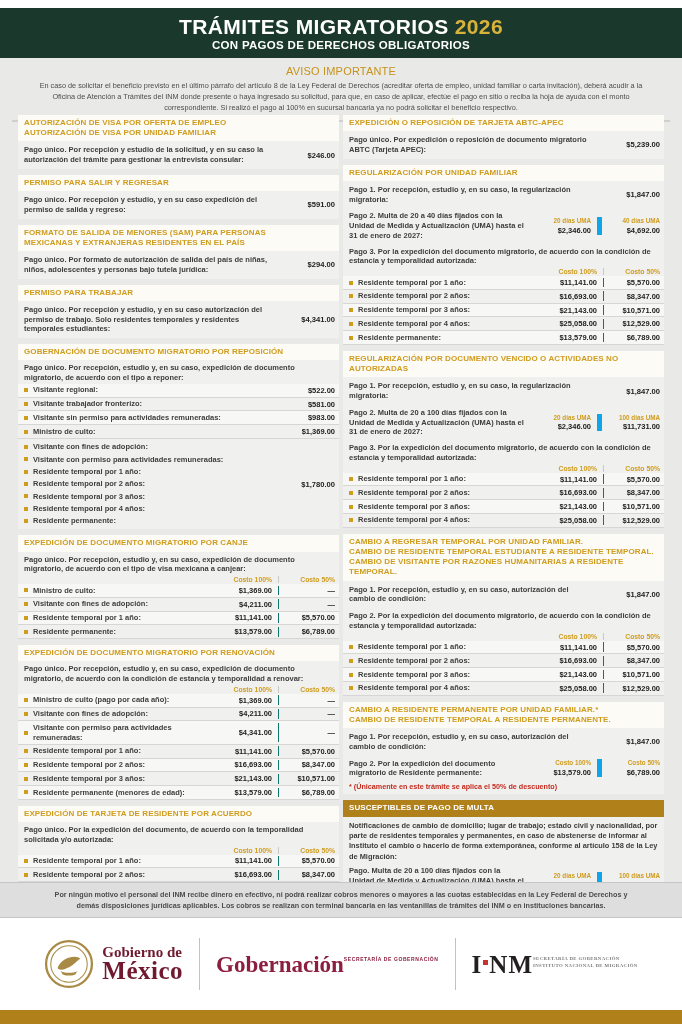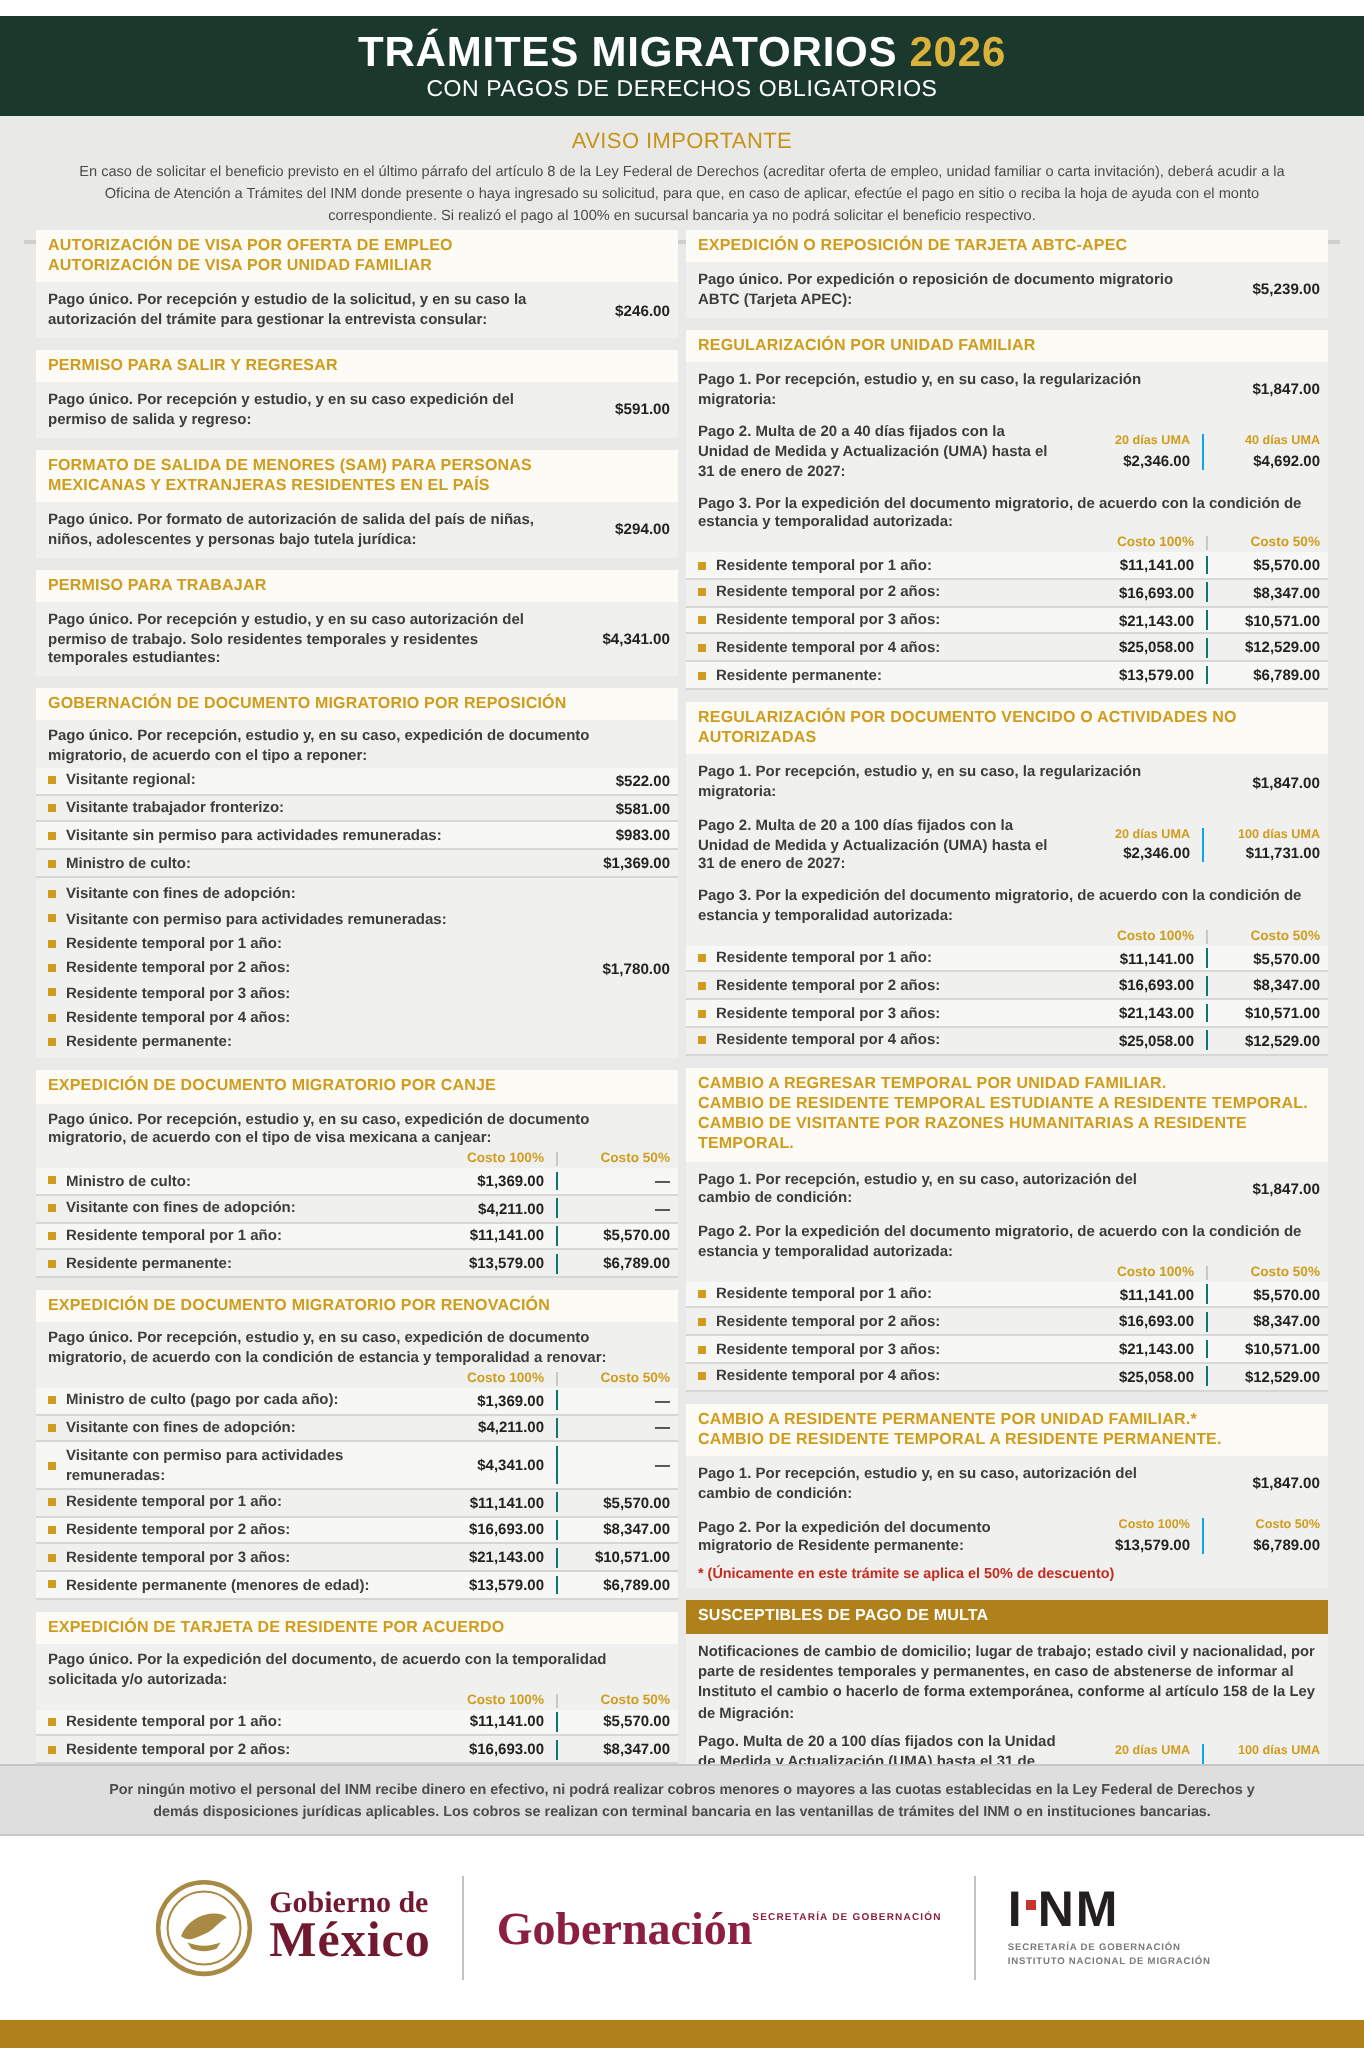--- a/index.html
+++ b/index.html
@@ -4,21 +4,21 @@
 <style>
   html,body{margin:0;padding:0;background:#fff;}
   .page{position:relative;width:682px;height:1024px;background:#e9e9e7;overflow:hidden;
         font-family:"Liberation Sans",sans-serif;-webkit-font-smoothing:antialiased;}
   
   .top-strip{height:8px;background:#fff;}
   .green-band{height:50px;background:#1a382c;display:flex;flex-direction:column;
               align-items:center;justify-content:center;}
   .title-line{font-size:21px;font-weight:bold;color:#fff;letter-spacing:.4px;line-height:1.1;}
   .title-year{color:#d9b23c;margin-left:6px;}
-  .subtitle-line{font-size:11.5px;font-weight:normal;color:#fff;letter-spacing:.3px;margin-top:1px;}
+  .subtitle-line{font-size:11.5px;font-weight:bold;color:#fff;letter-spacing:.3px;margin-top:1px;}
   
   .aviso{padding:5px 26px 0;text-align:center;}
   .aviso-title{color:#c6931b;font-weight:normal;font-size:11px;letter-spacing:.2px;margin:2px 0 2px;}
   .aviso-text{font-size:7.3px;font-weight:normal;color:#4c4c4c;line-height:1.5;margin:4px;text-align:center;}
   .aviso-divider{border-bottom:2px solid #cfcfcd;margin:6px 12px 0;}
   
   .columns-wrap{position:absolute;top:111px;left:0;right:0;bottom:112px;overflow:hidden;
                 padding:4px 18px 0;display:flex;gap:4px;box-sizing:border-box;}
   .col{flex:1;min-width:0;}
   .section{margin-bottom:6px;background:#f0f0ee;}
@@ -43,39 +43,39 @@
       align-items:center;justify-content:flex-end;}
   .group{display:flex;align-items:center;padding:2px 4px 2px 0;}
   .group .glist{flex:1;min-width:0;}
   .grow{display:flex;align-items:center;padding:1.3px 0 1.3px 6px;}
   .group .amt{width:60px;text-align:right;font-size:7.6px;font-weight:bold;color:#222;flex:none;}
   .colsblk{display:flex;align-items:center;padding:3px 4px 3px 6px;}
   .colsblk .txt{flex:1;font-size:7.5px;font-weight:bold;color:#3d3d3d;line-height:1.3;padding-right:6px;min-width:0;}
   .ccol{width:60px;text-align:right;flex:none;}
   .ccol .h{color:#cf9c1e;font-size:6.3px;font-weight:bold;line-height:1.25;}
   .ccol .v{font-size:7.5px;font-weight:bold;color:#222;margin-top:1px;}
-  .ccol + .ccol{border-left:1px solid #0ea5e9;margin-left:6px;width:58px;}
+  .ccol + .ccol{border-left:5px solid #0ea5e9;margin-left:6px;width:58px;}
   .note{color:#c42b1f;font-size:7.2px;font-weight:bold;padding:1px 6px 3px;line-height:1.3;}
   .para{font-size:7.4px;font-weight:bold;color:#3d3d3d;line-height:1.4;padding:4px 6px 1px;}
   
   .foot-note{position:absolute;left:0;right:0;bottom:106px;background:#dedede;
              border-top:1px solid #c6c6c6;border-bottom:1px solid #c6c6c6;
              padding:6px 44px;box-sizing:border-box;text-align:center;
              font-size:7.2px;font-weight:bold;color:#4c4c4c;line-height:1.55;}
   .logos{position:absolute;left:0;right:0;bottom:14px;height:92px;background:#fff;
          display:flex;align-items:center;justify-content:center;gap:16px;}
   .logo-sep{width:1px;height:52px;background:#c3c3c3;}
   .gob-mx{display:flex;align-items:center;gap:8px;}
   .gob-mx-text{font-family:"Liberation Serif",serif;color:#70192f;line-height:.95;}
   .gob-mx-l1{font-size:15px;font-weight:bold;}
   .gob-mx-l2{font-size:25px;font-weight:bold;letter-spacing:.5px;}
   .segob{display:flex;flex-direction:row;justify-content:space-between;}
   .segob-word{font-family:"Liberation Serif",serif;font-size:23px;font-weight:bold;color:#8c1f3f;line-height:1;}
   .segob-sub{font-size:5px;font-weight:bold;color:#8c1f3f;letter-spacing:.6px;margin-top:3px;}
-  .inm{display:flex;flex-direction:column;}
+  .inm{display:flex;font-family:Liberation Serif, serif;}
   .inm-word{font-size:25px;font-weight:900;color:#231f20;letter-spacing:1px;line-height:1;position:relative;}
   .inm-flag{display:inline-block;width:5px;height:5px;background:#c8342c;margin:0 1px 8px 1px;}
   .inm-sub{font-size:4.8px;font-weight:bold;color:#7a7a7a;letter-spacing:.4px;line-height:1.5;margin-top:3px;}
   .gold-bar{position:absolute;left:0;right:0;bottom:0;height:14px;background:#b0801b;}
 </style>
 </head>
 <body>
 
 <div class="page">
 

